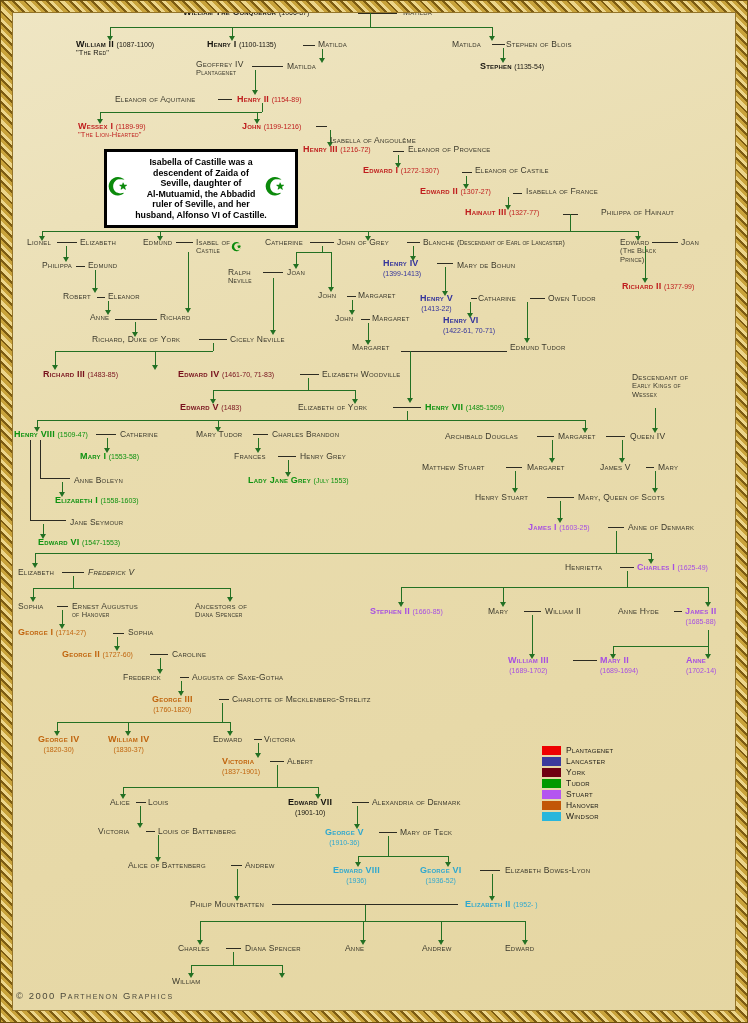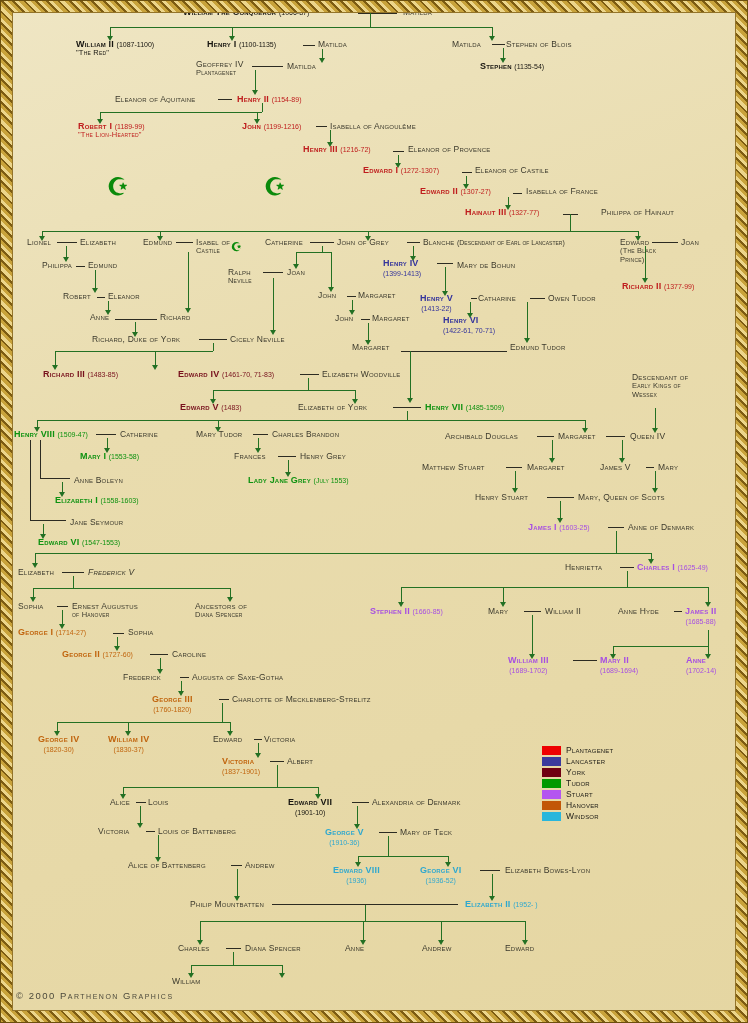--- a/index.html
+++ b/index.html
@@ -54,23 +54,23 @@
       <div class="node h-k b" style="left: 76px; top: 40px;"><span class="nm">William II</span> <span class="dt">(1087-1100)</span><div class="sub">"The Red"</div></div>
       <div class="node h-k b" style="left: 207px; top: 40px;"><span class="nm">Henry I</span> <span class="dt">(1100-1135)</span></div>
       <div class="node h-r" style="left: 318px; top: 40px;"><span class="nm">Matilda</span></div>
       <div class="node h-r" style="left: 452px; top: 40px;"><span class="nm">Matilda</span></div>
       <div class="node h-r" style="left: 506px; top: 40px;"><span class="nm">Stephen of Blois</span></div>
       <div class="node h-k b" style="left: 480px; top: 62px;"><span class="nm">Stephen</span> <span class="dt">(1135-54)</span></div>
       <div class="node h-r" style="left: 196px; top: 60px;"><span class="nm">Geoffrey IV</span><div class="sub">Plantagenet</div></div>
       <div class="node h-r" style="left: 287px; top: 62px;"><span class="nm">Matilda</span></div>
       <div class="node h-r" style="left: 115px; top: 95px;"><span class="nm">Eleanor of Aquitaine</span></div>
       <div class="node h-p b" style="left: 237px; top: 95px;"><span class="nm">Henry II</span> <span class="dt">(1154-89)</span></div>
-      <div class="node h-p b" style="left: 78px; top: 122px;"><span class="nm">Robert I</span> <span class="dt">(1189-99)</span><div class="sub">"The Lion-Hearted"</div></div>
+      <div class="node h-p b" style="left: 78px; top: 122px;"><span class="nm">Wessex I</span> <span class="dt">(1189-99)</span><div class="sub">"The Lion-Hearted"</div></div>
       <div class="node h-p b" style="left: 242px; top: 122px;"><span class="nm">John</span> <span class="dt">(1199-1216)</span></div>
-      <div class="node h-r" style="left: 330px; top: 122px;"><span class="nm">Isabella of Angoulême</span></div>
+      <div class="node h-r" style="left: 330px; top: 136px;"><span class="nm">Isabella of Angoulême</span></div>
       <div class="node h-p b" style="left: 303px; top: 145px;"><span class="nm">Henry III</span> <span class="dt">(1216-72)</span></div>
       <div class="node h-r" style="left: 408px; top: 145px;"><span class="nm">Eleanor of Provence</span></div>
       <div class="node h-p b" style="left: 363px; top: 166px;"><span class="nm">Edward I</span> <span class="dt">(1272-1307)</span></div>
       <div class="node h-r" style="left: 475px; top: 166px;"><span class="nm">Eleanor of Castile</span></div>
       <div class="node h-p b" style="left: 420px; top: 187px;"><span class="nm">Edward II</span> <span class="dt">(1307-27)</span></div>
       <div class="node h-r" style="left: 526px; top: 187px;"><span class="nm">Isabella of France</span></div>
       <div class="node h-p b" style="left: 465px; top: 208px;"><span class="nm">Hainaut III</span> <span class="dt">(1327-77)</span></div>
       <div class="node h-r" style="left: 583px; top: 208px; margin-left: 18px;"><span class="nm">Philippa of Hainaut</span></div>
       <div class="node h-r" style="left: 27px; top: 238px;"><span class="nm">Lionel</span></div>
       <div class="node h-r" style="left: 80px; top: 238px;"><span class="nm">Elizabeth</span></div>
@@ -439,20 +439,28 @@
       <div class="ar" style="left: 529px; top: 654px;"></div>
       <div class="ln g" style="left: 708px; top: 630px; width: 1px; height: 16px;"></div>
       <div class="ln g" style="left: 613px; top: 646px; width: 95px; height: 1px;"></div>
       <div class="ln g" style="left: 613px; top: 646px; width: 1px; height: 8px;"></div>
       <div class="ar" style="left: 610px; top: 654px;"></div>
       <div class="ln g" style="left: 708px; top: 646px; width: 1px; height: 8px;"></div>
       <div class="ar" style="left: 705px; top: 654px;"></div>
       <div class="ln" style="left: 573px; top: 660px; width: 24px; height: 1px;"></div>
     </div>
 
+  <div class="notebox">
+    <div>Isabella of Castille was a
+descendent of Zaida of
+Seville, daughter of
+Al-Mutuamid, the Abbadid
+ruler of Seville, and her
+husband, Alfonso VI of Castille.</div>
+  </div>
   <span class="cres big" style="left:107px;top:175px;">☪</span>
   <span class="cres big" style="left:264px;top:175px;">☪</span>
   <span class="cres small" style="left:231px;top:241px;">☪</span>
 
   <div class="legend" id="legend">
       <div class="sw" style="left: 542px; top: 746px; background: rgb(238, 0, 0);"></div>
       <div class="lg" style="left: 566px; top: 745px;">Plantagenet</div>
       <div class="sw" style="left: 542px; top: 757px; background: rgb(59, 58, 157);"></div>
       <div class="lg" style="left: 566px; top: 756px;">Lancaster</div>
       <div class="sw" style="left: 542px; top: 768px; background: rgb(111, 0, 18);"></div>

